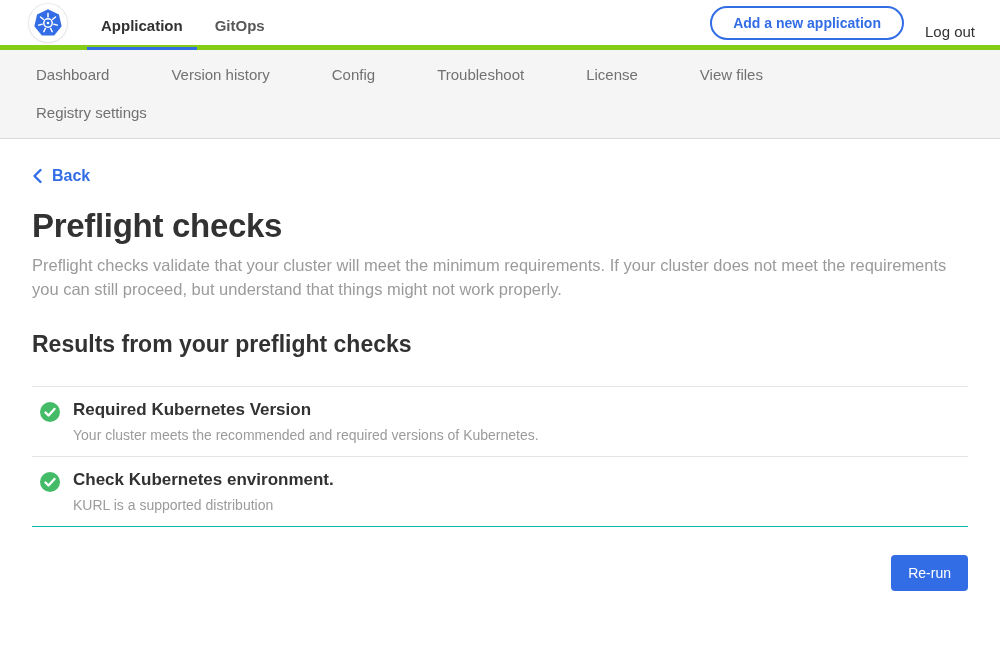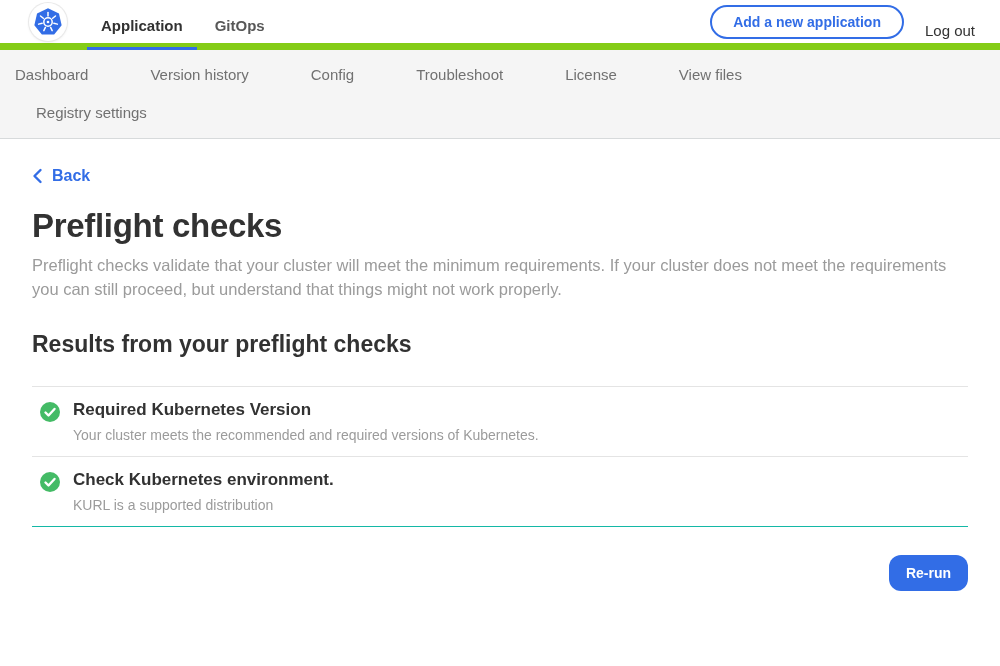--- a/index.html
+++ b/index.html
@@ -17,21 +17,21 @@
     background: #ffffff;
     font-family: "Liberation Sans", sans-serif;
     color: var(--heading-text);
   }
 
   
   .navbar {
     height: 50px; background: #fff;
     display: flex; align-items: center;
     padding: 0 25px 0 29px;
-    border-bottom: 7px solid #84cc16;
+    border-bottom: 5px solid #84cc16;
   }
   .logo {
     width: 38px; height: 38px; border-radius: 50%;
     background: #fff;
     box-shadow: 0 0 0 1px #e9e9e9, 0 1px 3px rgba(0,0,0,.10);
     display: flex; align-items: center; justify-content: center;
     margin-right: 20px; cursor: pointer; flex: 0 0 auto;
   }
   .logo svg { width: 30px; height: 30px; display: block; }
   .tabs { display: flex; height: 50px; align-self: stretch; }
@@ -55,21 +55,21 @@
   }
   .logout { font-size: 15px; color: var(--heading-text); cursor: pointer; }
 
   
   .subnav {
     background: var(--subnav-background);
     border-bottom: 1px solid #d7dadb;
     padding: 5px 0 7px;
   }
   .subnav-row { display: flex; align-items: center; height: 38px; }
-  .subnav-row1 { padding-left: 15px; }
+  .subnav-row1 { padding-left: 36px; }
   .subnav-row2 { padding-left: 36px; }
   .subnav-item {
     margin-right: 62px; font-size: 15px;
     color: var(--subnav-text); cursor: pointer; white-space: nowrap;
   }
 
   
   .content { padding: 0 32px; }
   .back-link {
     display: inline-flex; align-items: center; gap: 9px;
@@ -101,22 +101,22 @@
   .check-text { margin-left: 13px; }
   .check-title {
     font-size: 17px; font-weight: 700; color: var(--heading-text);
     margin: 0 0 7px;
   }
   .check-msg { font-size: 14px; color: var(--muted-text); margin: 0; }
 
   .footer { display: flex; justify-content: flex-end; padding-top: 28px; }
   .rerun-btn {
     background: var(--primary-blue); color: #fff;
-    border: none; border-radius: 12px;
-    font-family: inherit; font-size: 14px; font-weight: 700;
+    border: none; border-radius: 4px;
+    font-family: inherit; font-size: 14px; font-weight: 400;
     padding: 10px 17px; cursor: pointer;
   }
 </style>
 </head>
 <body>
 
 <header class="navbar">
   <div class="logo">
     <svg viewBox="0 0 100 100" aria-hidden="true">
       <polygon fill="#326de6" points="50,4 86.5,21.5 95.5,60.5 70.5,92 29.5,92 4.5,60.5 13.5,21.5"></polygon>

